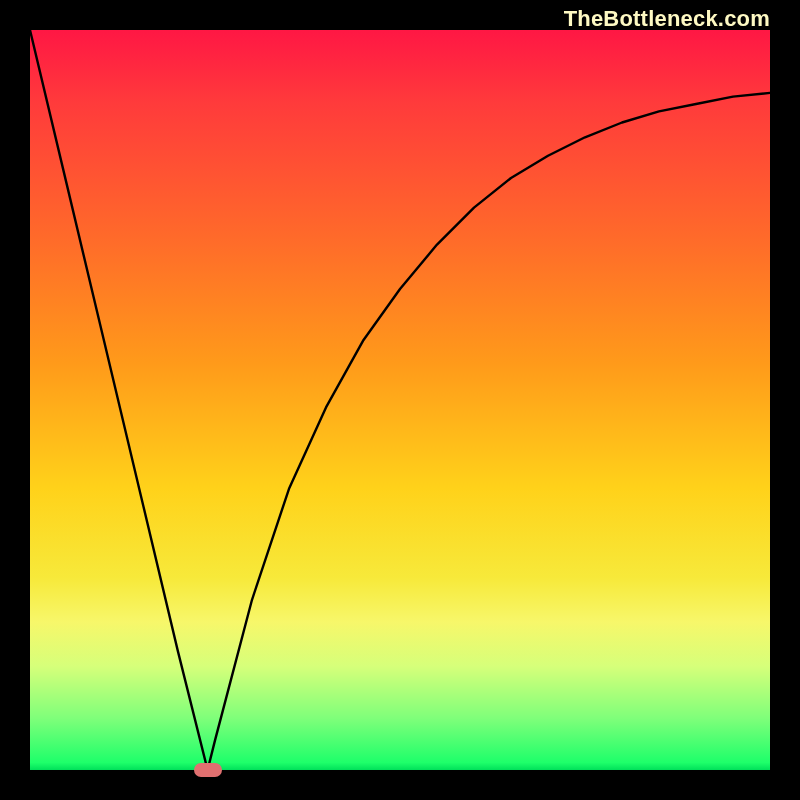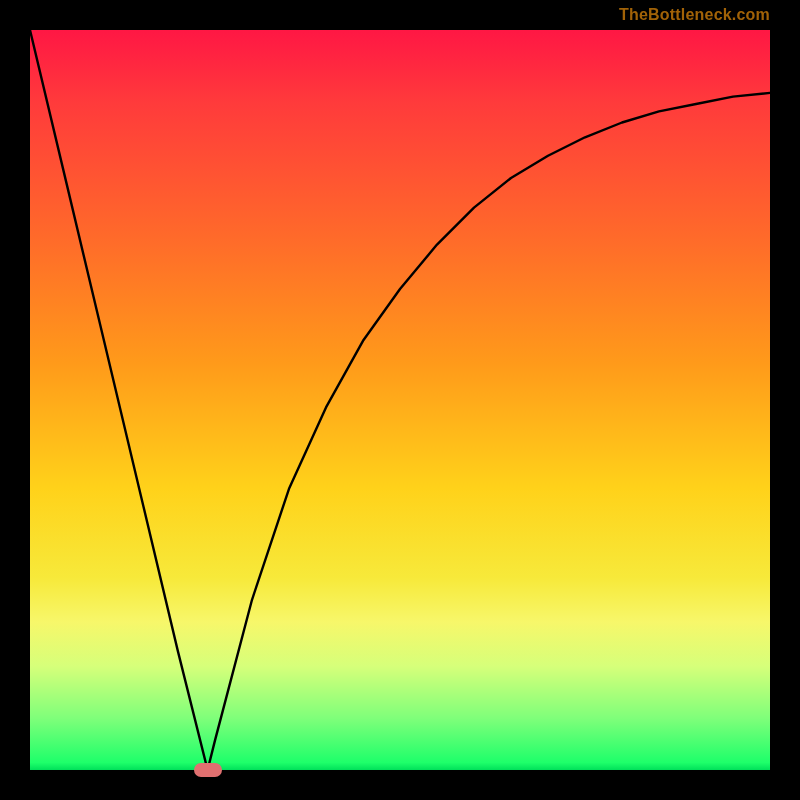--- a/index.html
+++ b/index.html
@@ -50,23 +50,23 @@
     width: 28px;
     height: 14px;
     border-radius: 7px;
     background: #e07070;
     transform: translate(-50%, -50%);
   }
   .watermark {
     position: absolute;
     top: 6px;
     right: 30px;
-    font-size: 16px;
+    font-size: 22px;
     font-weight: 600;
-    color: #a16207;
+    color: #fef9c3;
     letter-spacing: 0.2px;
     user-select: none;
   }
 </style>
 </head>
 <body>
 
 <div class="stage">
 
   <div class="watermark">TheBottleneck.com</div>

